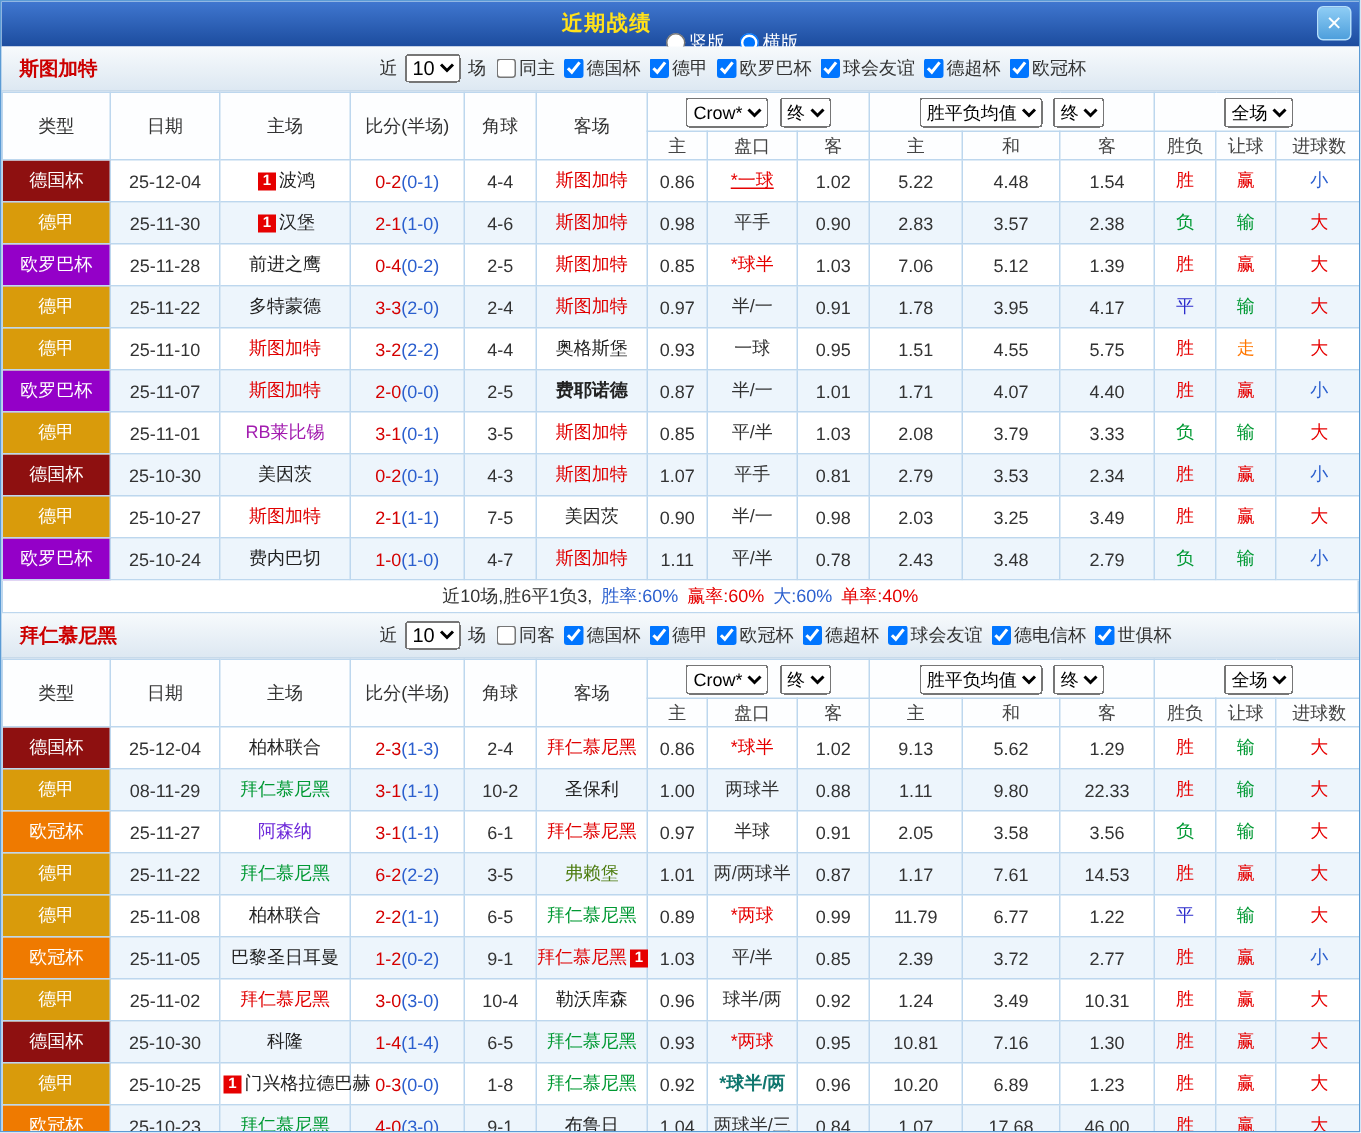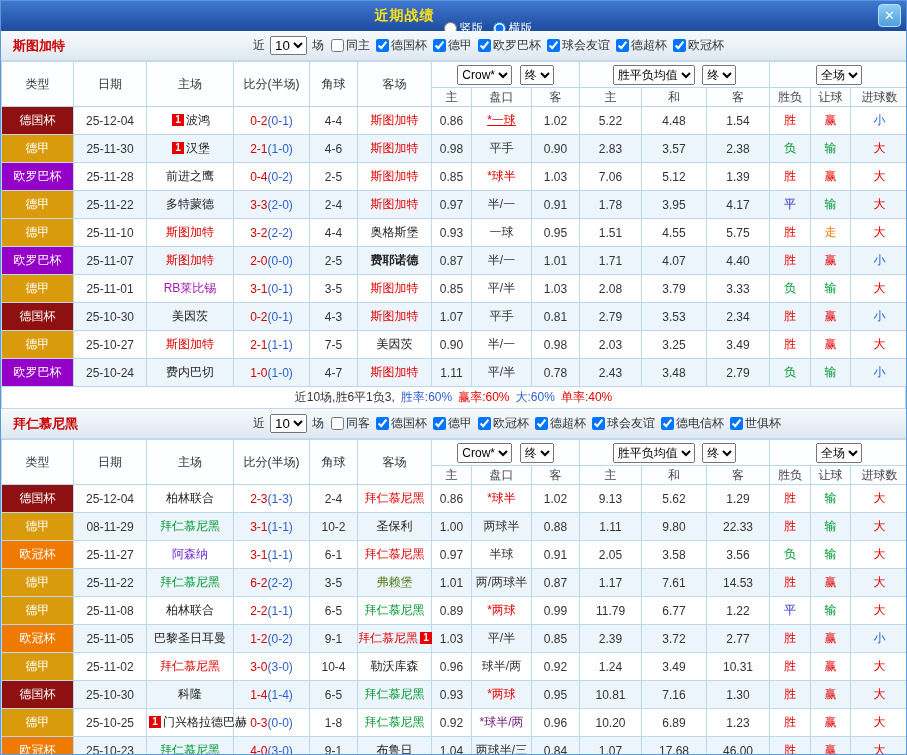--- a/index.html
+++ b/index.html
@@ -494,21 +494,21 @@
           <td style="color: rgb(230, 0, 0);">大</td>
         </tr>
         <tr>
           <td style="background: rgb(217, 155, 11); color: rgb(255, 255, 255);">德甲</td>
           <td>25-10-25</td>
           <td><span><span class="badge">1</span><span style="color: rgb(34, 34, 34);">门兴格拉德巴赫</span></span></td>
           <td><span><span class="ft">0-3</span><span class="ht">(0-0)</span></span></td>
           <td>1-8</td>
           <td><span><span style="color: rgb(0, 153, 51);">拜仁慕尼黑</span></span></td>
           <td>0.92</td>
-          <td style="color: #701a75;">*球半/两</td>
+          <td style="color: #0f766e; font-weight: bold;">*球半/两</td>
           <td>0.96</td>
           <td>10.20</td>
           <td>6.89</td>
           <td>1.23</td>
           <td style="color: rgb(230, 0, 0);">胜</td>
           <td style="color: rgb(230, 0, 0);">赢</td>
           <td style="color: rgb(230, 0, 0);">大</td>
         </tr>
         <tr>
           <td style="background: rgb(239, 122, 0); color: rgb(255, 255, 255);">欧冠杯</td>

